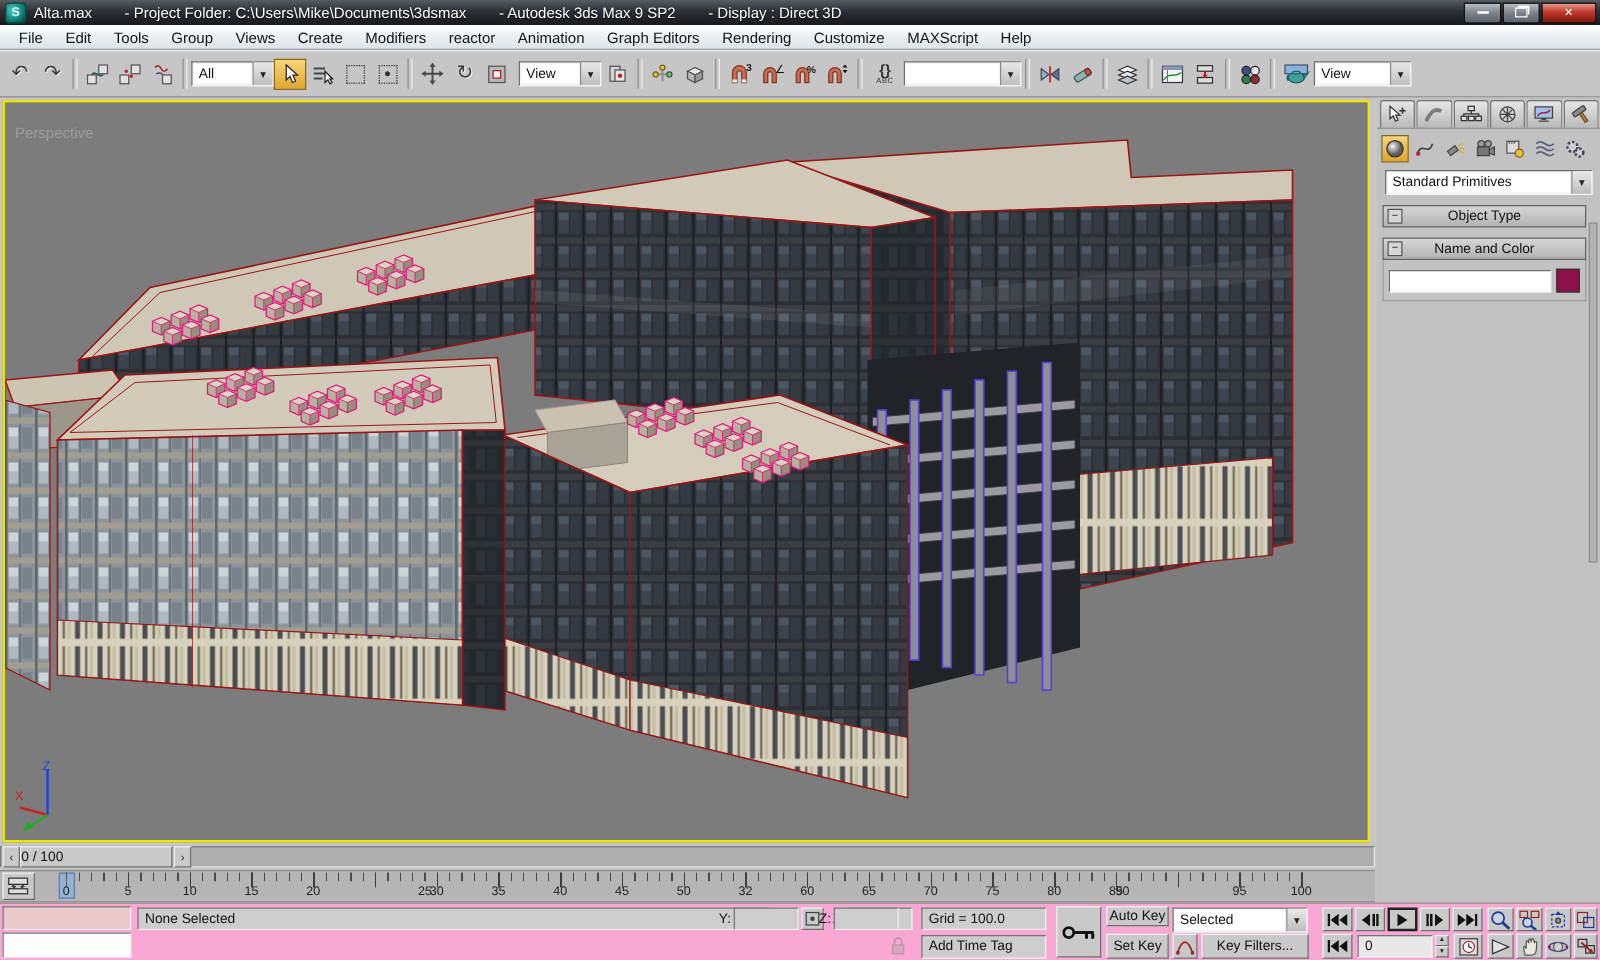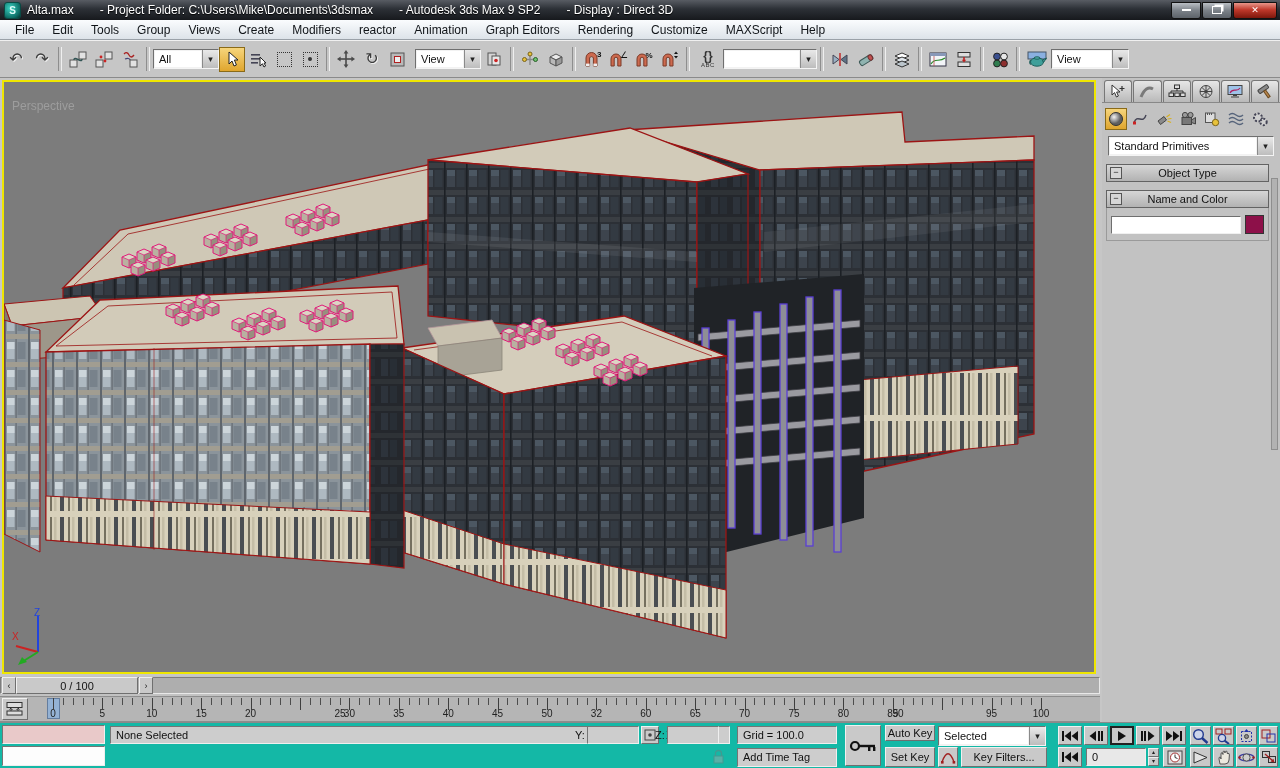--- a/index.html
+++ b/index.html
@@ -66,33 +66,33 @@
   .ncrow{display:flex;gap:4px;align-items:center;margin-top:4px}
   .nfield{flex:1;height:16px;background:#fff;border:1px solid;border-color:#6f6f6f #f0f0f0 #f0f0f0 #6f6f6f}
   .swatch{width:17px;height:17px;border:1px solid #333}
   .cpscroll{position:absolute;right:2px;top:100px;width:5px;height:270px;background:#b2b2b2;border:1px solid #8e8e8e}
   
   .timerow{position:absolute;left:0;top:676px;width:1100px;height:20px;background:#c2c2c2}
   .tgroove{position:absolute;left:0;top:1px;width:1100px;height:17px;background:#aeaeae;border:1px solid;border-color:#7d7d7d #e8e8e8 #e8e8e8 #7d7d7d;box-sizing:border-box}
   .tarrow{position:absolute;top:1px;width:14px;height:17px;background:#c9c9c9;border:1px solid;border-color:#f0f0f0 #6f6f6f #6f6f6f #f0f0f0;
     display:flex;align-items:center;justify-content:center;font-size:9px;color:#222;box-sizing:border-box}
   .tslider{position:absolute;left:16px;top:1px;width:122px;height:17px;background:#c9c9c9;border:1px solid;border-color:#f0f0f0 #6f6f6f #6f6f6f #f0f0f0;
-    display:flex;align-items:center;justify-content:center;font-size:11px;box-sizing:border-box}
+    display:flex;align-items:center;justify-content:flex-start;font-size:11px;box-sizing:border-box}
   .trackbar{position:absolute;left:0;top:696px;width:1100px;height:26px;background:#b5b5b5;border-top:1px solid #8d8d8d;border-bottom:1px solid #8d8d8d;box-sizing:border-box}
   .tbkbtn{position:absolute;left:2px;top:1px;width:26px;height:22px;background:#c9c9c9;border:1px solid;border-color:#f0f0f0 #6f6f6f #6f6f6f #f0f0f0;
     display:flex;align-items:center;justify-content:center;box-sizing:border-box}
   .ruler{position:absolute;left:30px;top:0;width:1068px;height:24px}
   .ruler::before{content:"";position:absolute;left:23px;top:1px;width:995px;height:7px;
     background:repeating-linear-gradient(90deg,#4c4c4c 0 1px,transparent 1px 9.88px)}
   .ruler::after{content:"";position:absolute;left:23px;top:1px;width:995px;height:12px;
     background:repeating-linear-gradient(90deg,#3e3e3e 0 1px,transparent 1px 49.4px)}
   .tlab{position:absolute;top:11px;transform:translateX(-50%);font-size:10px;color:#222}
   .cmarker{position:absolute;left:17px;top:1px;width:13px;height:21px;background:#8fb2da;border:1px solid #55749c;opacity:.85;box-sizing:border-box}
   
-  .statusbar{position:absolute;left:0;top:722px;width:1280px;height:46px;background:#14b8a6;border-top:1px solid #8a8a8a;box-sizing:border-box}
+  .statusbar{position:absolute;left:0;top:722px;width:1280px;height:46px;background:#f9a8d4;border-top:1px solid #8a8a8a;box-sizing:border-box}
   .sunk{background:#cdcdcd;border:1px solid;border-color:#757575 #efefef #efefef #757575;box-sizing:border-box}
   .sunk.txt{padding:0 5px;line-height:16px;font-size:11px;white-space:nowrap;overflow:hidden}
   .btn{background:#c9c9c9;border:1px solid;border-color:#f0f0f0 #6f6f6f #6f6f6f #f0f0f0;
     display:flex;align-items:center;justify-content:center;font-size:11px;box-sizing:border-box}
   .lbl{font-size:11px;color:#111}
   .pinkbox{background:#e9c9c9;border:1px solid;border-color:#757575 #efefef #efefef #757575;box-sizing:border-box}
   .whitebox{background:#fdfdfd;border:1px solid;border-color:#757575 #efefef #efefef #757575;box-sizing:border-box}
   .spin{display:flex;flex-direction:column;width:11px}
   .spin span{height:9px;background:#c9c9c9;border:1px solid;border-color:#f0f0f0 #6f6f6f #6f6f6f #f0f0f0;
     font-size:6px;line-height:7px;text-align:center;color:#222;box-sizing:border-box}

